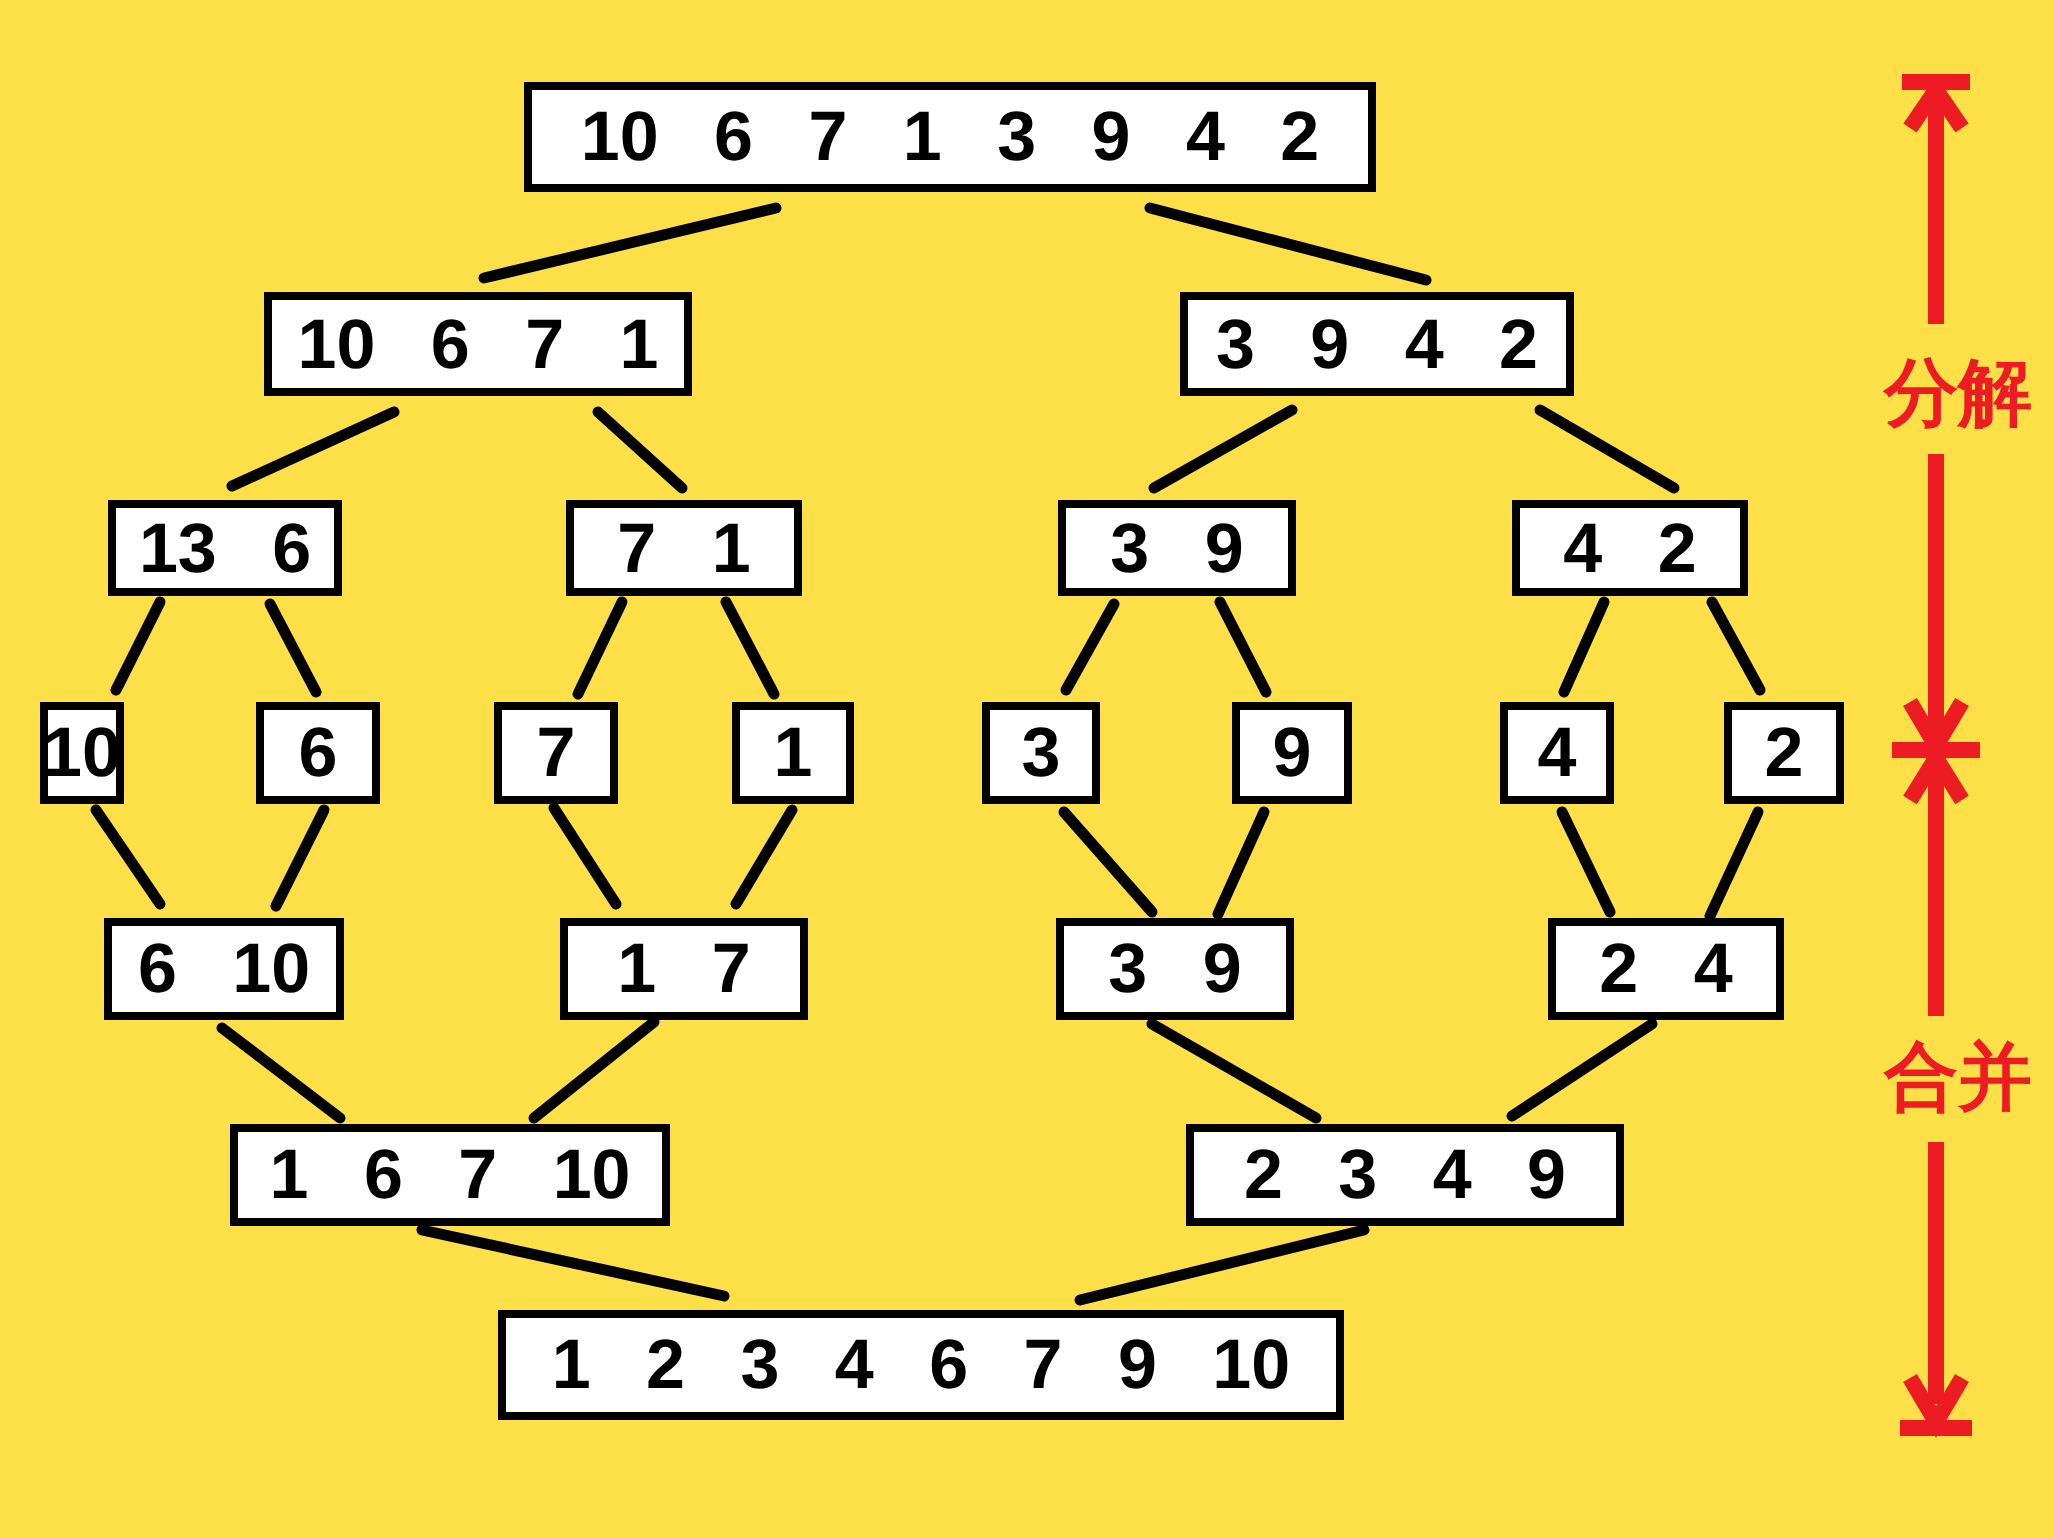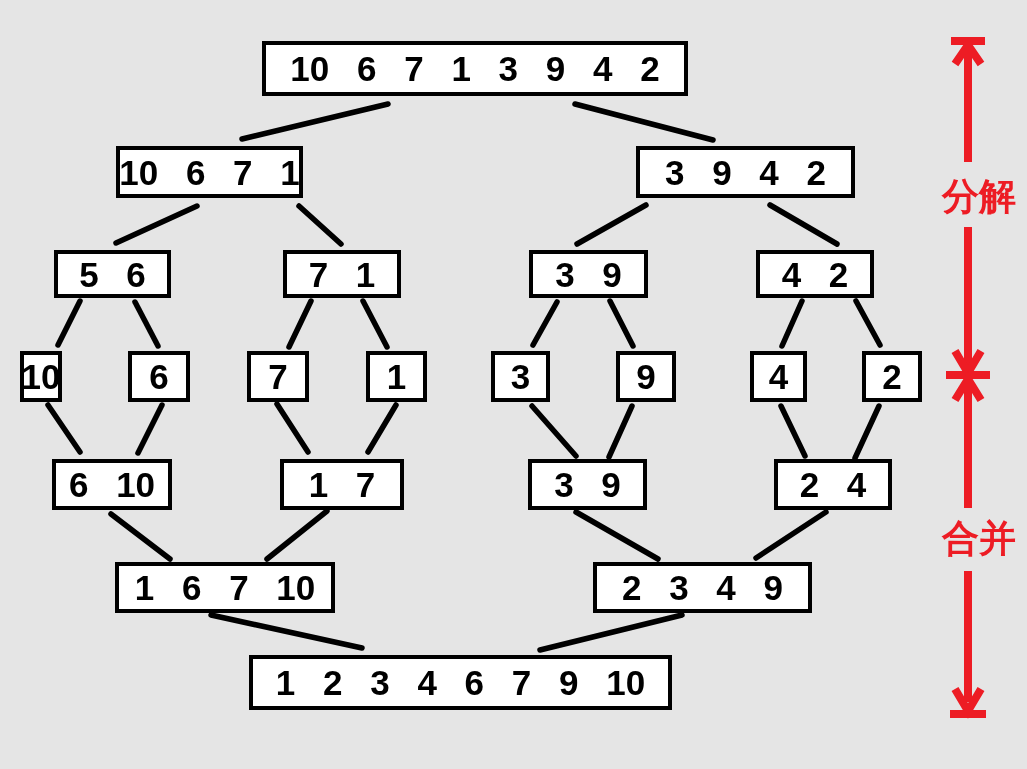--- a/index.html
+++ b/index.html
@@ -1,17 +1,17 @@
 <!DOCTYPE html>
 <html style="--arrow-red: #ed1c24;"><head>
 <meta charset="utf-8">
 <style>
   html,body{margin:0;padding:0;background:#fff;}
   .canvas{
-    position:relative;width:1027px;height:769px;background:#e5e5e5;overflow:hidden;
+    position:relative;width:1027px;height:769px;background:#fde047;overflow:hidden;
     font-family:"Liberation Sans","DejaVu Sans",sans-serif;
   }
   .canvas svg{position:absolute;left:0;top:0;}
   .box{
     position:absolute;box-sizing:border-box;border:4px solid #000;background:#fff;
     display:flex;align-items:center;justify-content:center;
     font-weight:bold;font-size:35px;color:#000;word-spacing:18px;white-space:nowrap;
     line-height:1;letter-spacing:0;
   }
   .edge{stroke:#000;stroke-width:5.5;stroke-linecap:round;}
@@ -72,24 +72,24 @@
       <path class="red-stroke" d="M955 400 L968 379 L981 400"></path>
       <path class="red-stroke" d="M968 382 V508"></path>
       <path class="red-stroke" d="M968 571 V702"></path>
       <path class="red-stroke" d="M955 689 L968 711 L981 689"></path>
       <path class="red-stroke" d="M950 714 H986"></path>
     </g>
   </svg>
 
   <div class="box" style="left:262px;top:41px;width:426px;height:55px">10 6 7 1 3 9 4 2</div>
 
-  <div class="box" style="left:116px;top:146px;width:187px;height:52px">10 6 7 1</div>
-  <div class="box" style="left:636px;top:146px;width:219px;height:52px">3 9 4 2</div>
+  <div class="box" style="left:132px;top:146px;width:214px;height:52px">10 6 7 1</div>
+  <div class="box" style="left:590px;top:146px;width:197px;height:52px">3 9 4 2</div>
 
-  <div class="box" style="left:54px;top:250px;width:117px;height:48px">5 6</div>
+  <div class="box" style="left:54px;top:250px;width:117px;height:48px">13 6</div>
   <div class="box" style="left:283px;top:250px;width:118px;height:48px">7 1</div>
   <div class="box" style="left:529px;top:250px;width:119px;height:48px">3 9</div>
   <div class="box" style="left:756px;top:250px;width:118px;height:48px">4 2</div>
 
   <div class="box" style="left:20px;top:351px;width:42px;height:51px">10</div>
   <div class="box" style="left:128px;top:351px;width:62px;height:51px">6</div>
   <div class="box" style="left:247px;top:351px;width:62px;height:51px">7</div>
   <div class="box" style="left:366px;top:351px;width:61px;height:51px">1</div>
   <div class="box" style="left:491px;top:351px;width:59px;height:51px">3</div>
   <div class="box" style="left:616px;top:351px;width:60px;height:51px">9</div>

